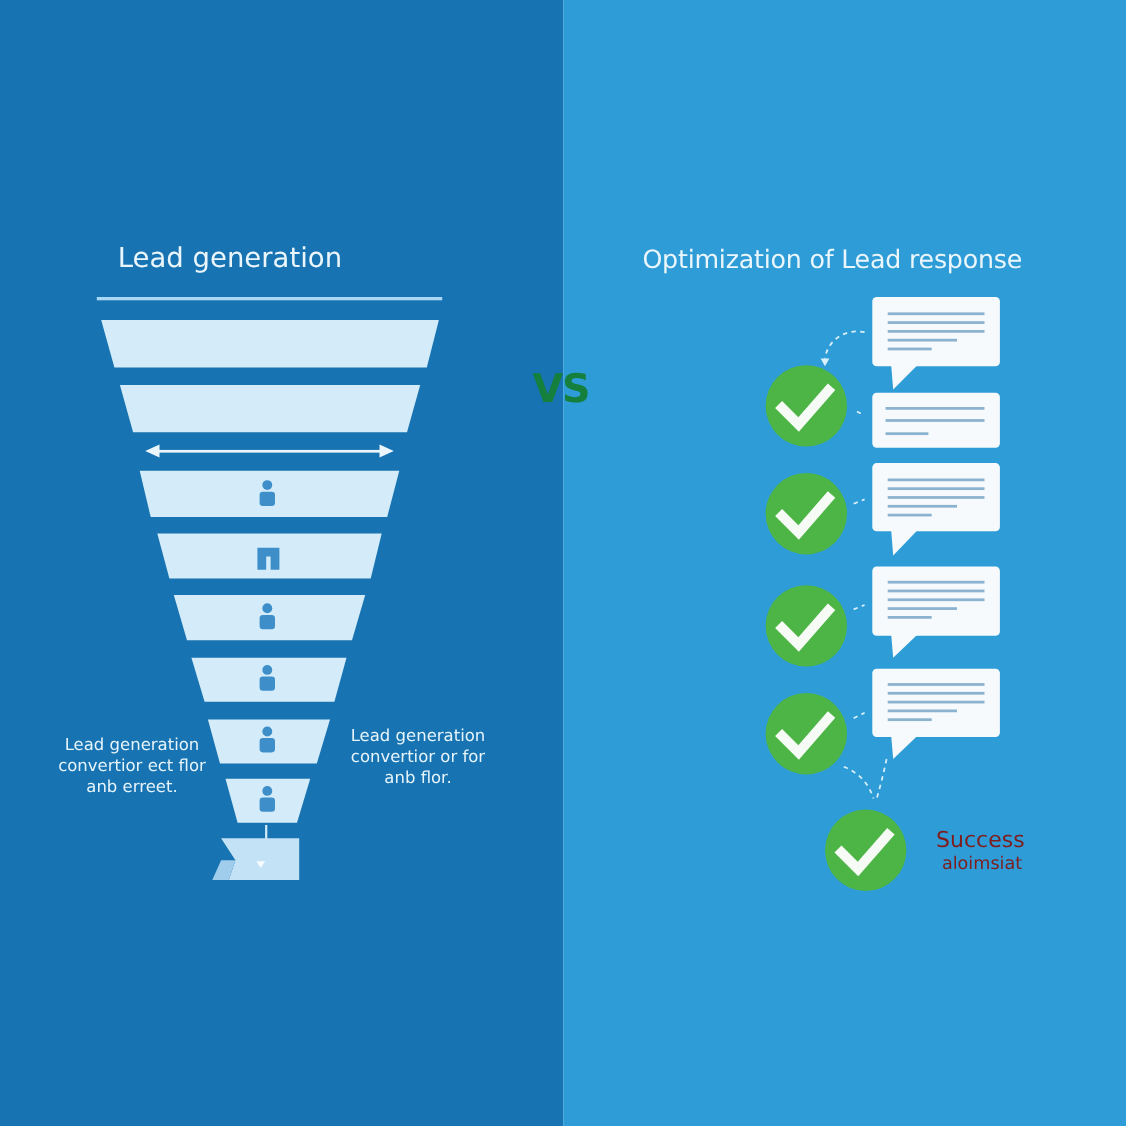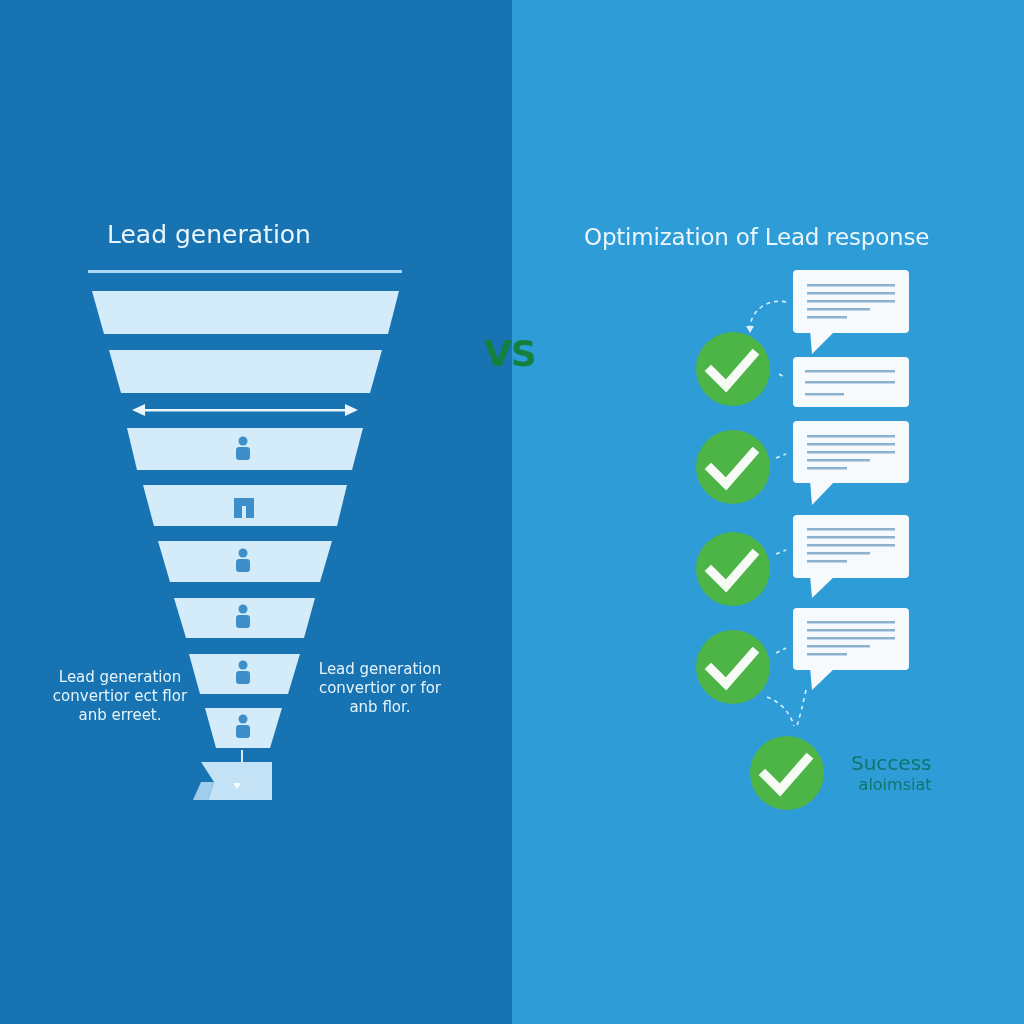--- a/index.html
+++ b/index.html
@@ -7,21 +7,21 @@
   .panel { position: absolute; top: 0; height: 1024px; }
   .panel-left { left: 0; width: 512px; background: #1773B1; }
   .panel-right { left: 512px; width: 512px; background: #2E9CD6; }
   .title { position: absolute; color: #EAF6FC; white-space: nowrap; }
   .title-left { left: 107px; top: 220px; font-size: 25px; }
   .title-right { left: 584px; top: 224px; font-size: 23px; letter-spacing: -0.2px; }
   .vs { position: absolute; left: 484px; top: 333px; font-size: 36px; font-weight: bold; color: #15803d; letter-spacing: -1px; }
   .caption { position: absolute; color: #E6F4FB; font-size: 15px; line-height: 19px; white-space: nowrap; text-align: center; }
   .cap-left { left: 40px; top: 668px; width: 160px; }
   .cap-right { left: 305px; top: 660px; width: 150px; }
-  .success { position: absolute; left: 851px; top: 751px; color: #0f766e; text-align: right; }
+  .success { position: absolute; left: 851px; top: 751px; color: #7f1d1d; text-align: center; }
   .success .s1 { font-size: 20px; display: block; line-height: 24px; }
   .success .s2 { font-size: 16px; display: block; line-height: 20px; margin-left: 3px; }
   svg.layer { position: absolute; left: 0; top: 0; }
 </style>
 </head>
 <body>
 
 <div class="panel panel-left"></div>
 <div class="panel panel-right"></div>
 

